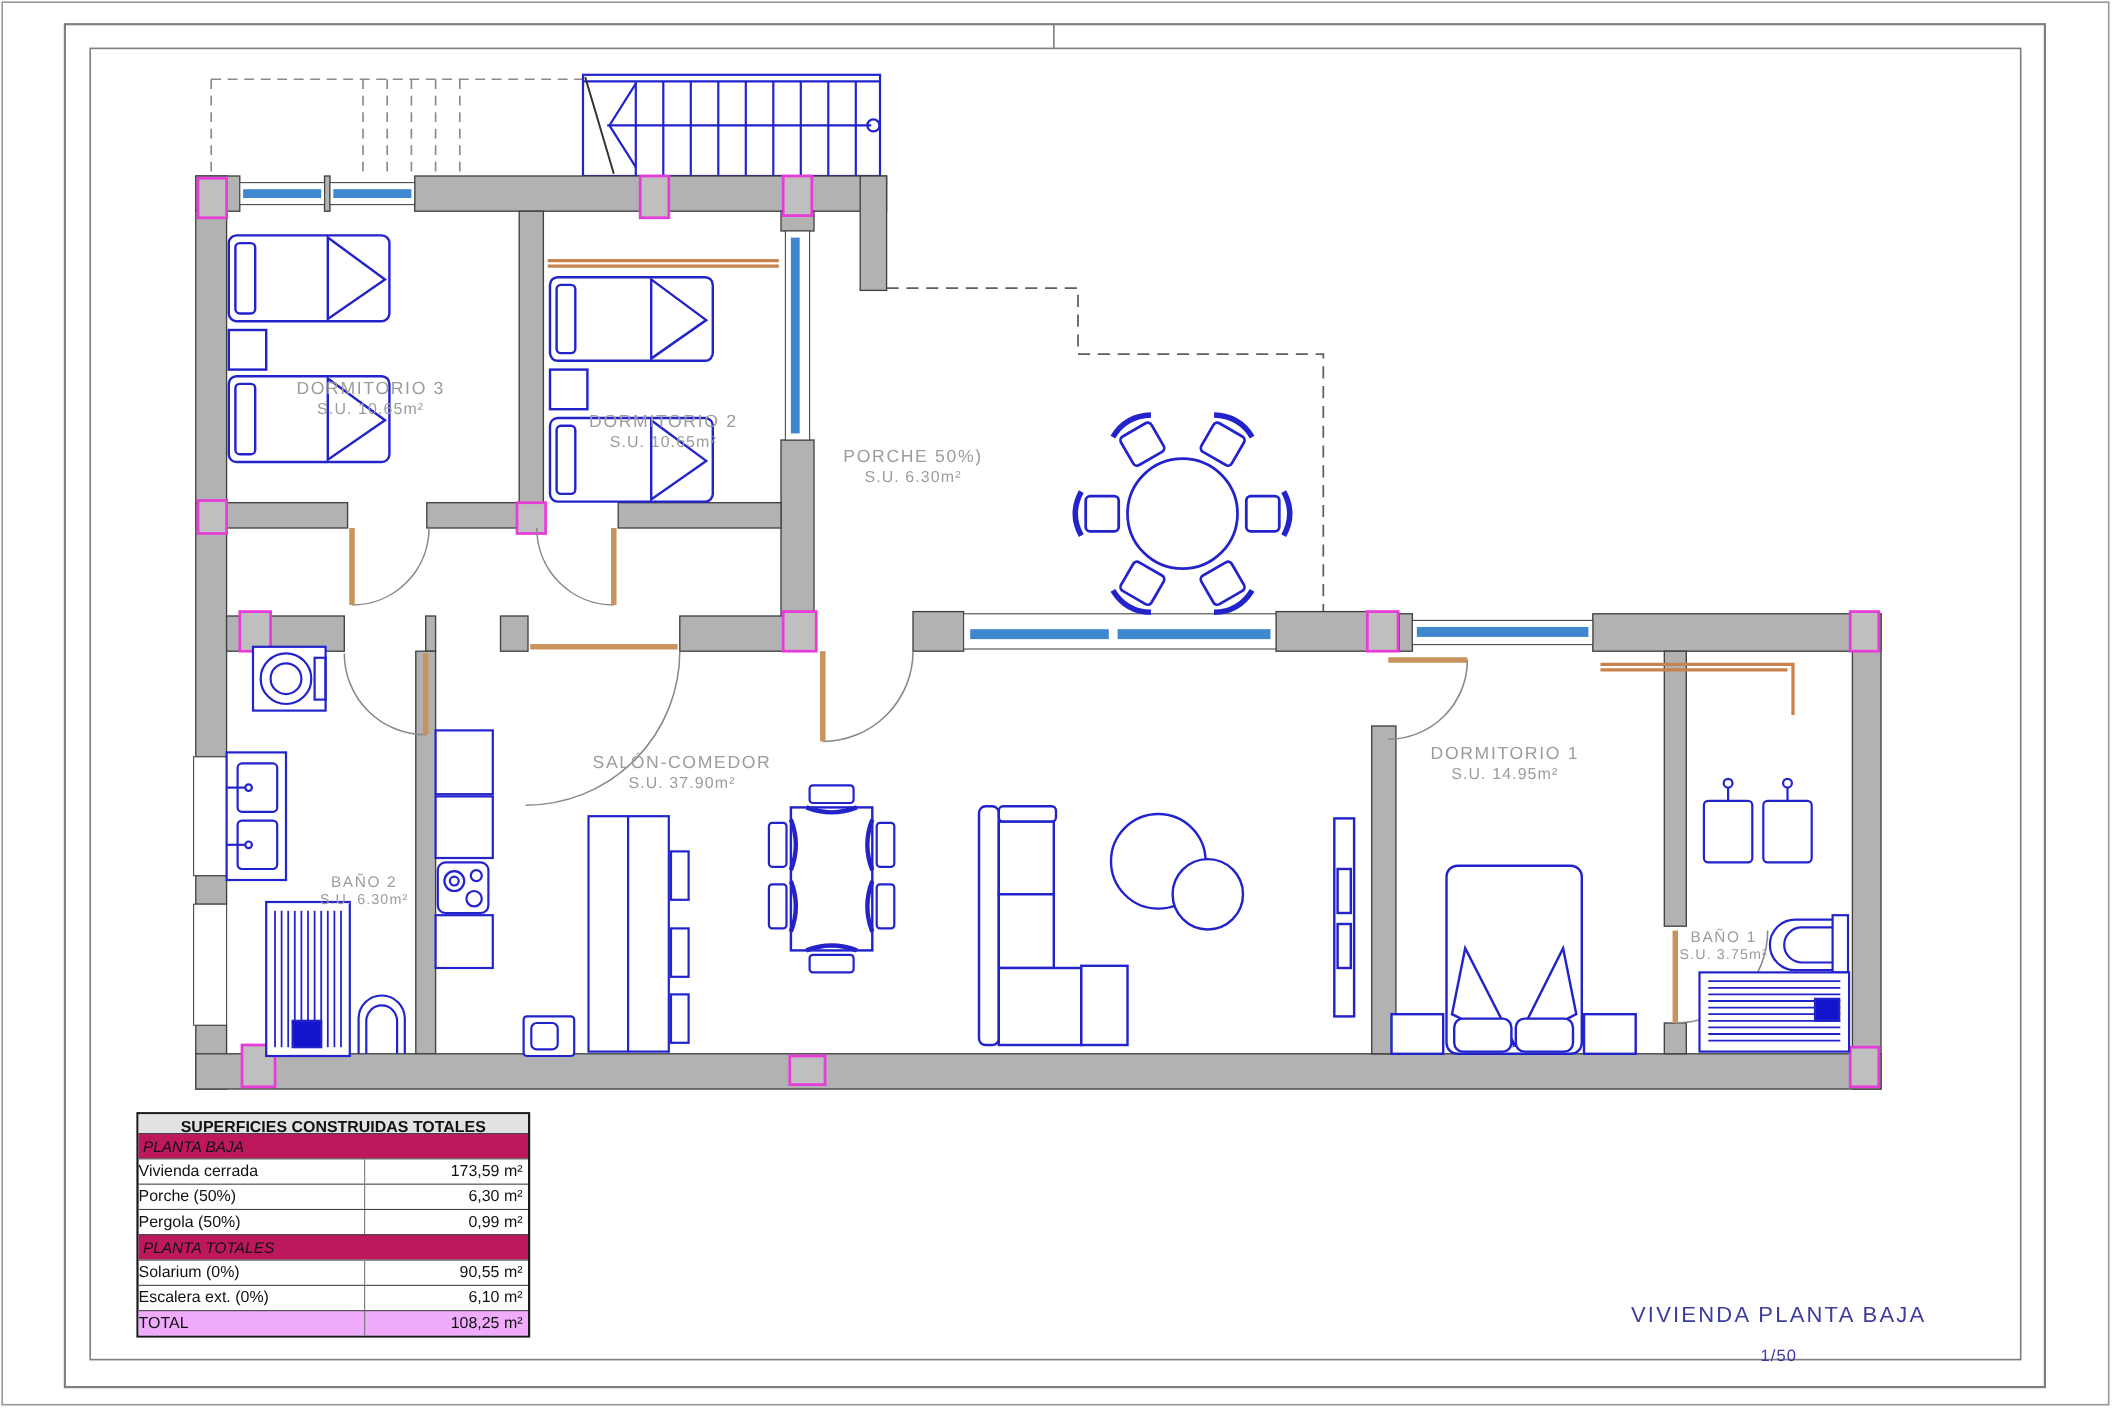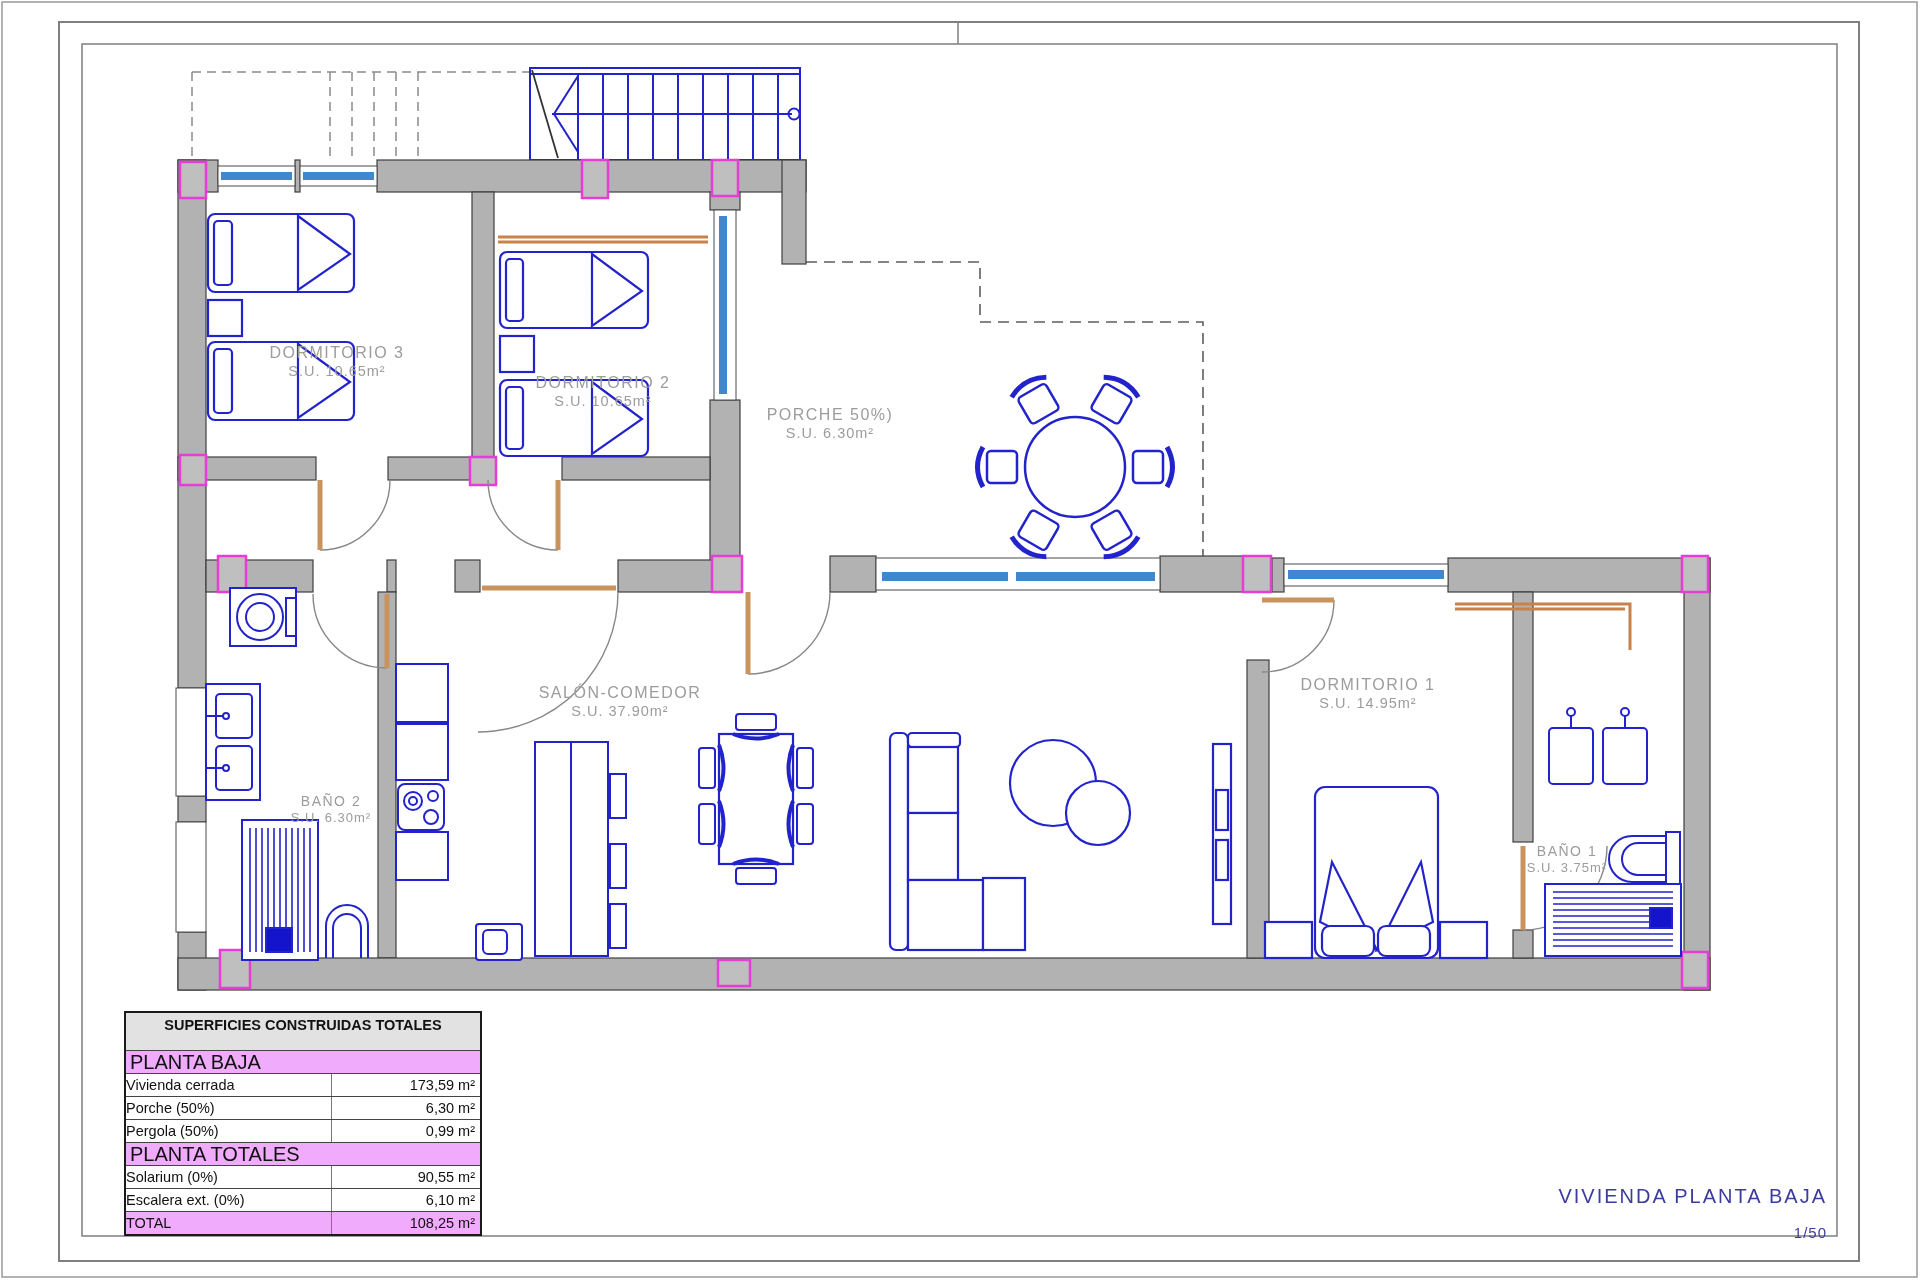--- a/index.html
+++ b/index.html
@@ -11,29 +11,29 @@
   .room-name{fill:#9c9c9c;font-size:16px;letter-spacing:1.5px;text-anchor:middle;}
   .room-area{fill:#9c9c9c;font-size:14.5px;letter-spacing:1px;text-anchor:middle;}
   .room-name.small{font-size:14px;}
   .room-area.small{font-size:13px;}
 
   
   .areas-table{position:absolute;left:124px;top:1011px;width:354px;
                border:2px solid #1a1a1a;background:#ffffff;font-size:14.5px;color:#111;}
   .t-row{display:flex;border-top:1px solid #444;height:22px;line-height:22px;}
   .t-row:first-child{border-top:none;}
-  .t-title{display:block;text-align:center;font-weight:bold;background:#e2e2e2;height:37px;line-height:25px;
+  .t-title{display:block;text-align:center;font-weight:bold;background:#e2e2e2;height:17px;line-height:25px;
            border-top:none;font-size:14.5px;}
-  .t-sec{background:#f0abfc;padding-left:4px;font-size:20px;}
+  .t-sec{background:#be185d;padding-left:4px;font-size:14px;font-style:italic;}
   .t-label{flex:0 0 58%;padding-left:0;border-right:1px solid #777;white-space:nowrap;}
   .t-value{flex:1;text-align:right;padding-right:5px;}
   .t-total{background:#f0abfc;}
 
   
-  .title-block{position:absolute;right:93px;top:1185px;width:420px;text-align:right;color:#3c3c9e;}
+  .title-block{position:absolute;right:93px;top:1185px;width:420px;text-align:center;color:#3c3c9e;}
   .tb-main{font-size:20px;letter-spacing:2px;}
   .tb-scale{font-size:15px;letter-spacing:1px;margin-top:16px;}
 </style>
 </head>
 <body>
 
 <div class="sheet">
 
 <svg width="1920" height="1280" viewBox="0 0 1920 1280">
   <defs>

